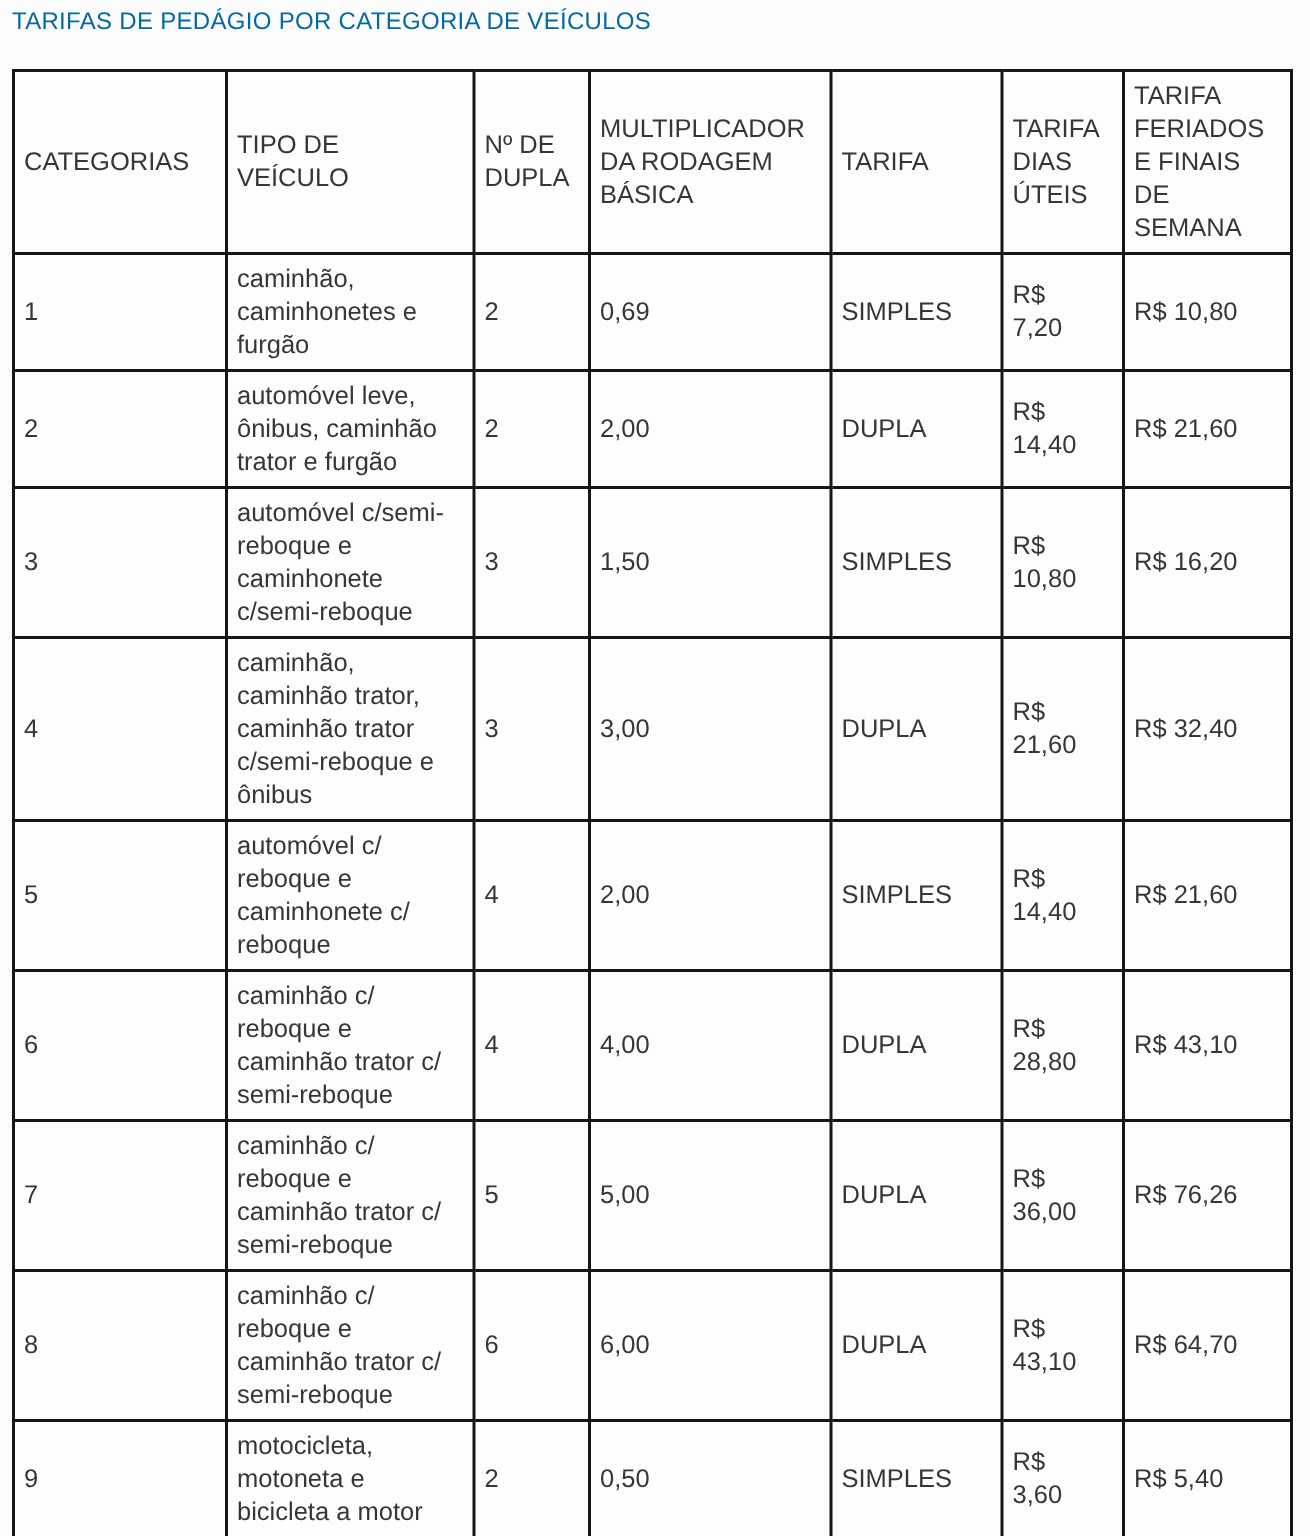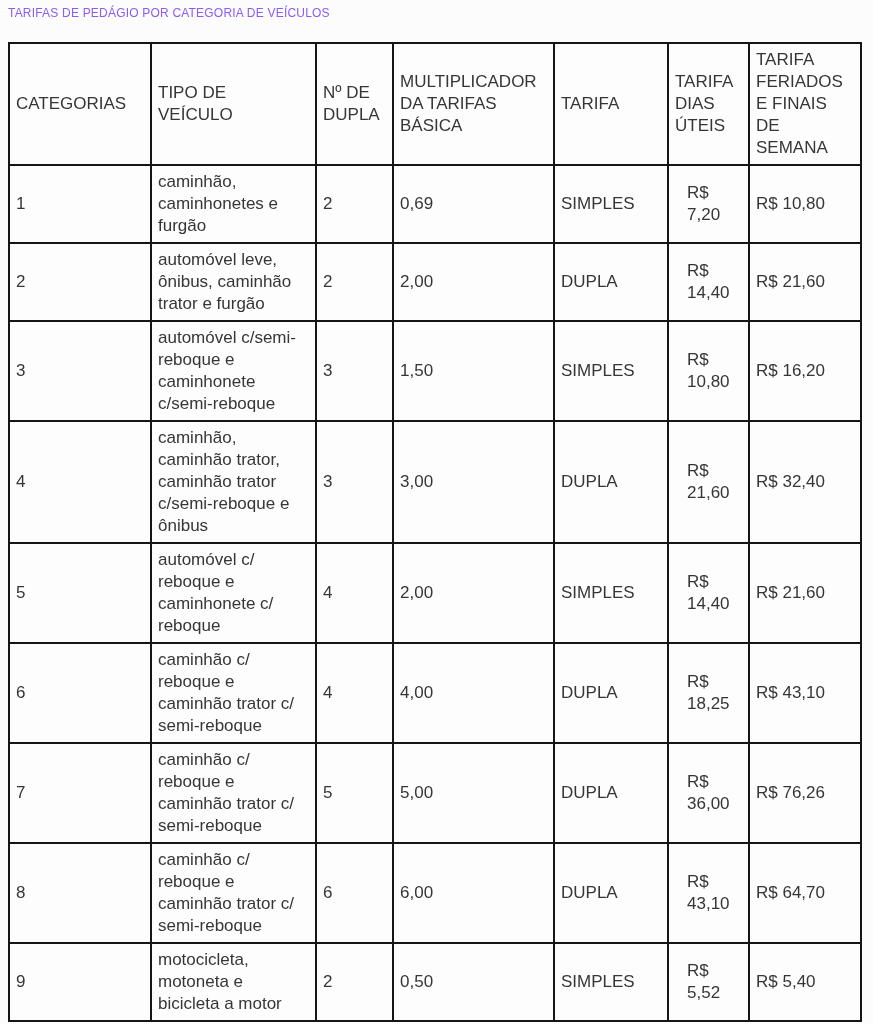--- a/index.html
+++ b/index.html
@@ -10,23 +10,23 @@
     color: #333333;
   }
   .page {
     width: 873px;
     height: 1024px;
     box-sizing: border-box;
     padding: 4px 8px;
     background: #fcfcfc;
   }
   .page-title {
-    font-size: 12px;
+    font-size: 16px;
     font-weight: 400;
-    color: #8b5cf6;
+    color: #0369a1;
     margin: 2px 0 0 0;
     letter-spacing: 0.2px;
     white-space: nowrap;
   }
   table.tariff-table {
     border-collapse: collapse;
     table-layout: fixed;
     margin-top: 22px;
     background: #fdfdfd;
   }
@@ -47,21 +47,21 @@
     height: 108px;
   }
   .tariff-table th span,
   .tariff-table td span {
     display: inline-block;
     vertical-align: middle;
   }
   
   .hdr-tipo span      { max-width: 80px; }
   .hdr-feriados span  { max-width: 92px; }
-  td.cell-dias span   { max-width: 48px; margin-left: 12px; }
+  td.cell-dias span   { max-width: 48px; }
 </style>
 </head>
 <body>
 
 <div class="page">
 
   <div class="page-title">TARIFAS DE PEDÁGIO POR CATEGORIA DE VEÍCULOS</div>
 
   <table class="tariff-table">
     <colgroup>
@@ -78,21 +78,21 @@
         <th class="hdr-categorias">
           <span>CATEGORIAS</span>
         </th>
         <th class="hdr-tipo">
           <span>TIPO DE VEÍCULO</span>
         </th>
         <th class="hdr-eixos">
           <span>Nº DE DUPLA</span>
         </th>
         <th class="hdr-multiplicador">
-          <span>MULTIPLICADOR DA TARIFAS BÁSICA</span>
+          <span>MULTIPLICADOR DA RODAGEM BÁSICA</span>
         </th>
         <th class="hdr-rodagem">
           <span>TARIFA</span>
         </th>
         <th class="hdr-dias">
           <span>TARIFA DIAS ÚTEIS</span>
         </th>
         <th class="hdr-feriados">
           <span>TARIFA FERIADOS E FINAIS DE SEMANA</span>
         </th>
@@ -224,21 +224,21 @@
       <td class="cell-eixos">
         <span>4</span>
       </td>
       <td class="cell-multiplicador">
         <span>4,00</span>
       </td>
       <td class="cell-rodagem">
         <span>DUPLA</span>
       </td>
       <td class="cell-dias">
-        <span>R$ 18,25</span>
+        <span>R$ 28,80</span>
       </td>
       <td class="cell-feriados">
         <span>R$ 43,10</span>
       </td>
     </tr>
         <tr>
       <td class="cell-categoria">
         <span>7</span>
       </td>
       <td class="cell-tipo">
@@ -293,21 +293,21 @@
       <td class="cell-eixos">
         <span>2</span>
       </td>
       <td class="cell-multiplicador">
         <span>0,50</span>
       </td>
       <td class="cell-rodagem">
         <span>SIMPLES</span>
       </td>
       <td class="cell-dias">
-        <span>R$ 5,52</span>
+        <span>R$ 3,60</span>
       </td>
       <td class="cell-feriados">
         <span>R$ 5,40</span>
       </td>
     </tr>
       </tbody>
   </table>
 
 </div>
 

